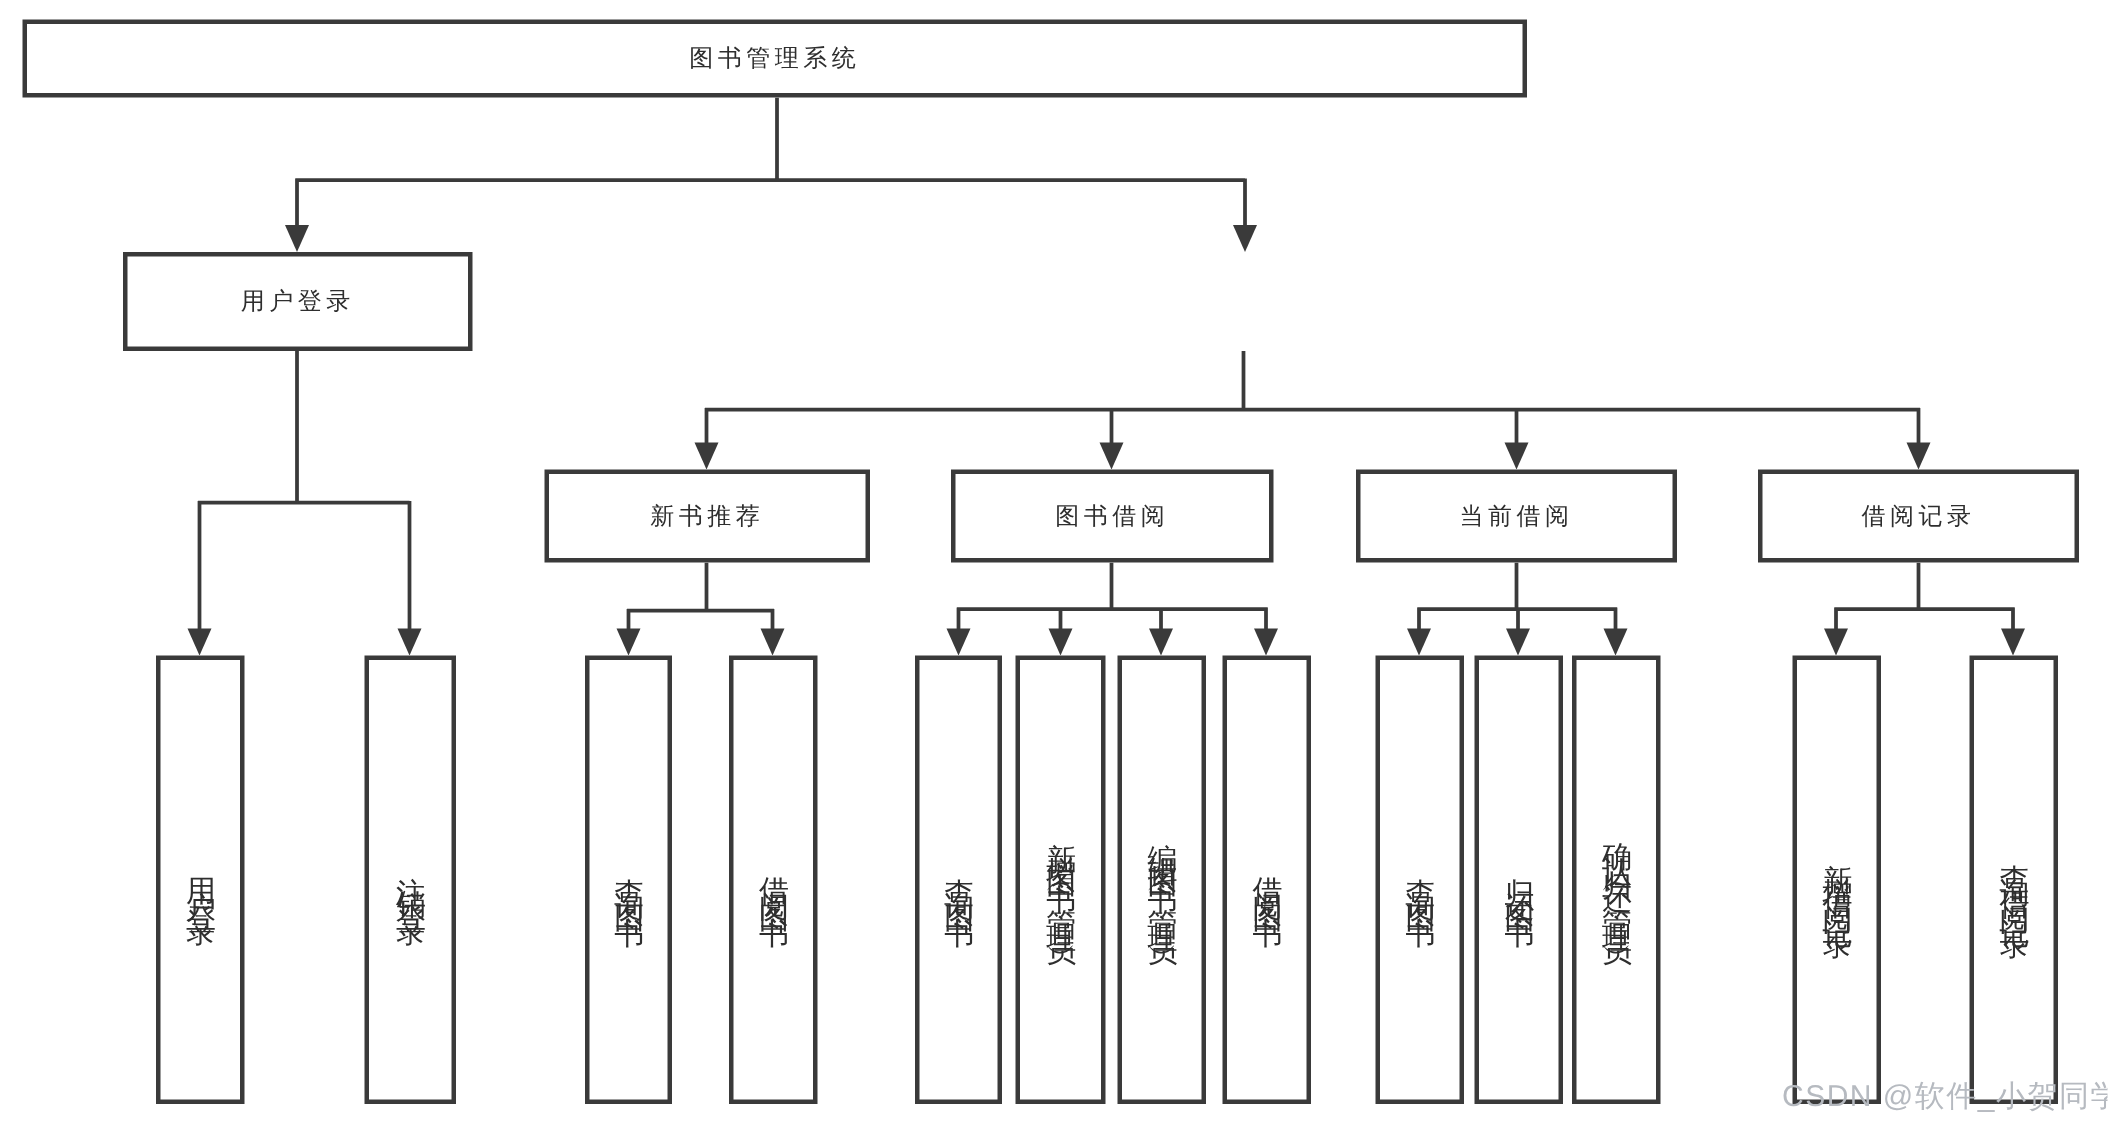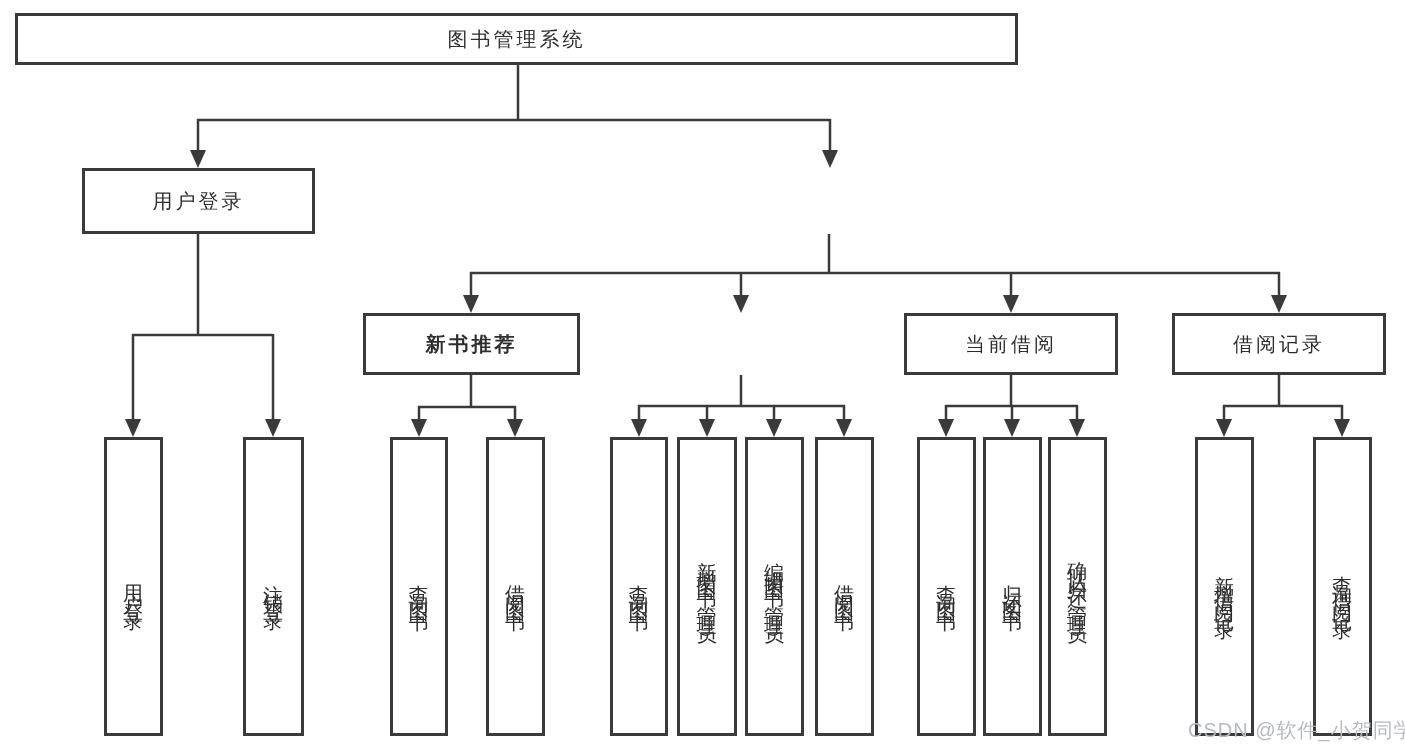--- a/index.html
+++ b/index.html
@@ -33,21 +33,21 @@
     position: absolute;
     box-sizing: border-box;
     border: 3px solid var(--line);
     background: #ffffff;
     display: flex;
     align-items: center;
     justify-content: center;
     z-index: 2;
   }
   .node .lbl {
-    font-size: 20px;
+    font-size: 16px;
     letter-spacing: 3px;
     white-space: nowrap;
     color: var(--text);
   }
   .node.leaf { border-width: 3px; }
   .node.leaf .lbl {
     writing-mode: vertical-rl;
     text-orientation: mixed;
     letter-spacing: 9px;
     font-size: 20px;
@@ -111,22 +111,25 @@
   </svg>
 
   <div class="node" style="left:15px; top:13px; width:1003px; height:52px;">
     <span class="lbl">图书管理系统</span>
   </div>
 
   <div class="node" style="left:82px; top:168px; width:233px; height:66px;">
     <span class="lbl">用户登录</span>
   </div>
 
-  <div class="node" style="left:363px; top:313px; width:217px; height:62px;font-weight:bold;">
+  <div class="node" style="left:363px; top:313px; width:217px; height:62px;">
     <span class="lbl">新书推荐</span>
+  </div>
+  <div class="node" style="left:634px; top:313px; width:215px; height:62px;">
+    <span class="lbl">图书借阅</span>
   </div>
   <div class="node" style="left:1172px; top:313px; width:214px; height:62px;">
     <span class="lbl">借阅记录</span>
   </div>
   <div class="node" style="left:904px; top:313px; width:214px; height:62px;">
     <span class="lbl">当前借阅</span>
   </div>
 
   <div class="node leaf" style="left:104px; top:437px; width:59px; height:299px;">
     <span class="lbl">用户登录</span>

